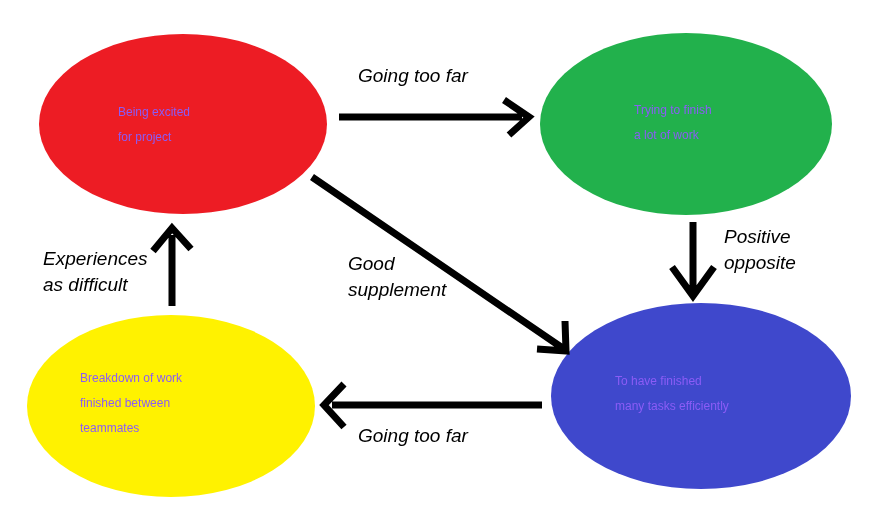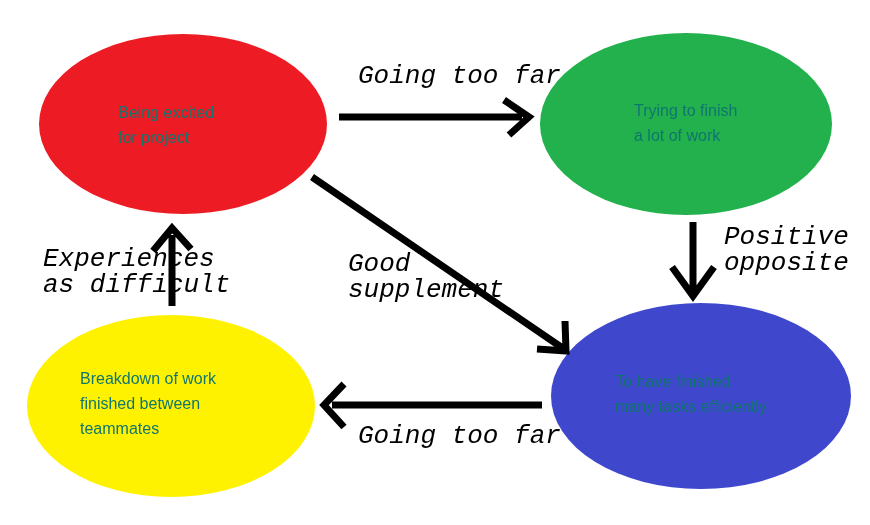--- a/index.html
+++ b/index.html
@@ -7,33 +7,32 @@
     position: relative;
     width: 870px;
     height: 525px;
     background: #ffffff;
     overflow: hidden;
     font-family: "Liberation Sans", sans-serif;
   }
   .stage svg { position: absolute; left: 0; top: 0; }
   .node-text {
     position: absolute;
-    color: #0f766e;
-    font-size: 16px;
+    color: #8b5cf6;
+    font-size: 12px;
     line-height: 25px;
     white-space: nowrap;
   }
   .edge-label {
     position: absolute;
     color: #000000;
-    font-size: 26px;
+    font-size: 19px;
     font-style: italic;
     line-height: 26px;
     white-space: nowrap;
-    font-family: Liberation Mono, monospace;
   }
   .ln { display: block; }
 </style>
 </head>
 <body>
 
 <div class="stage">
 
   <svg width="870" height="525" viewBox="0 0 870 525">
 

